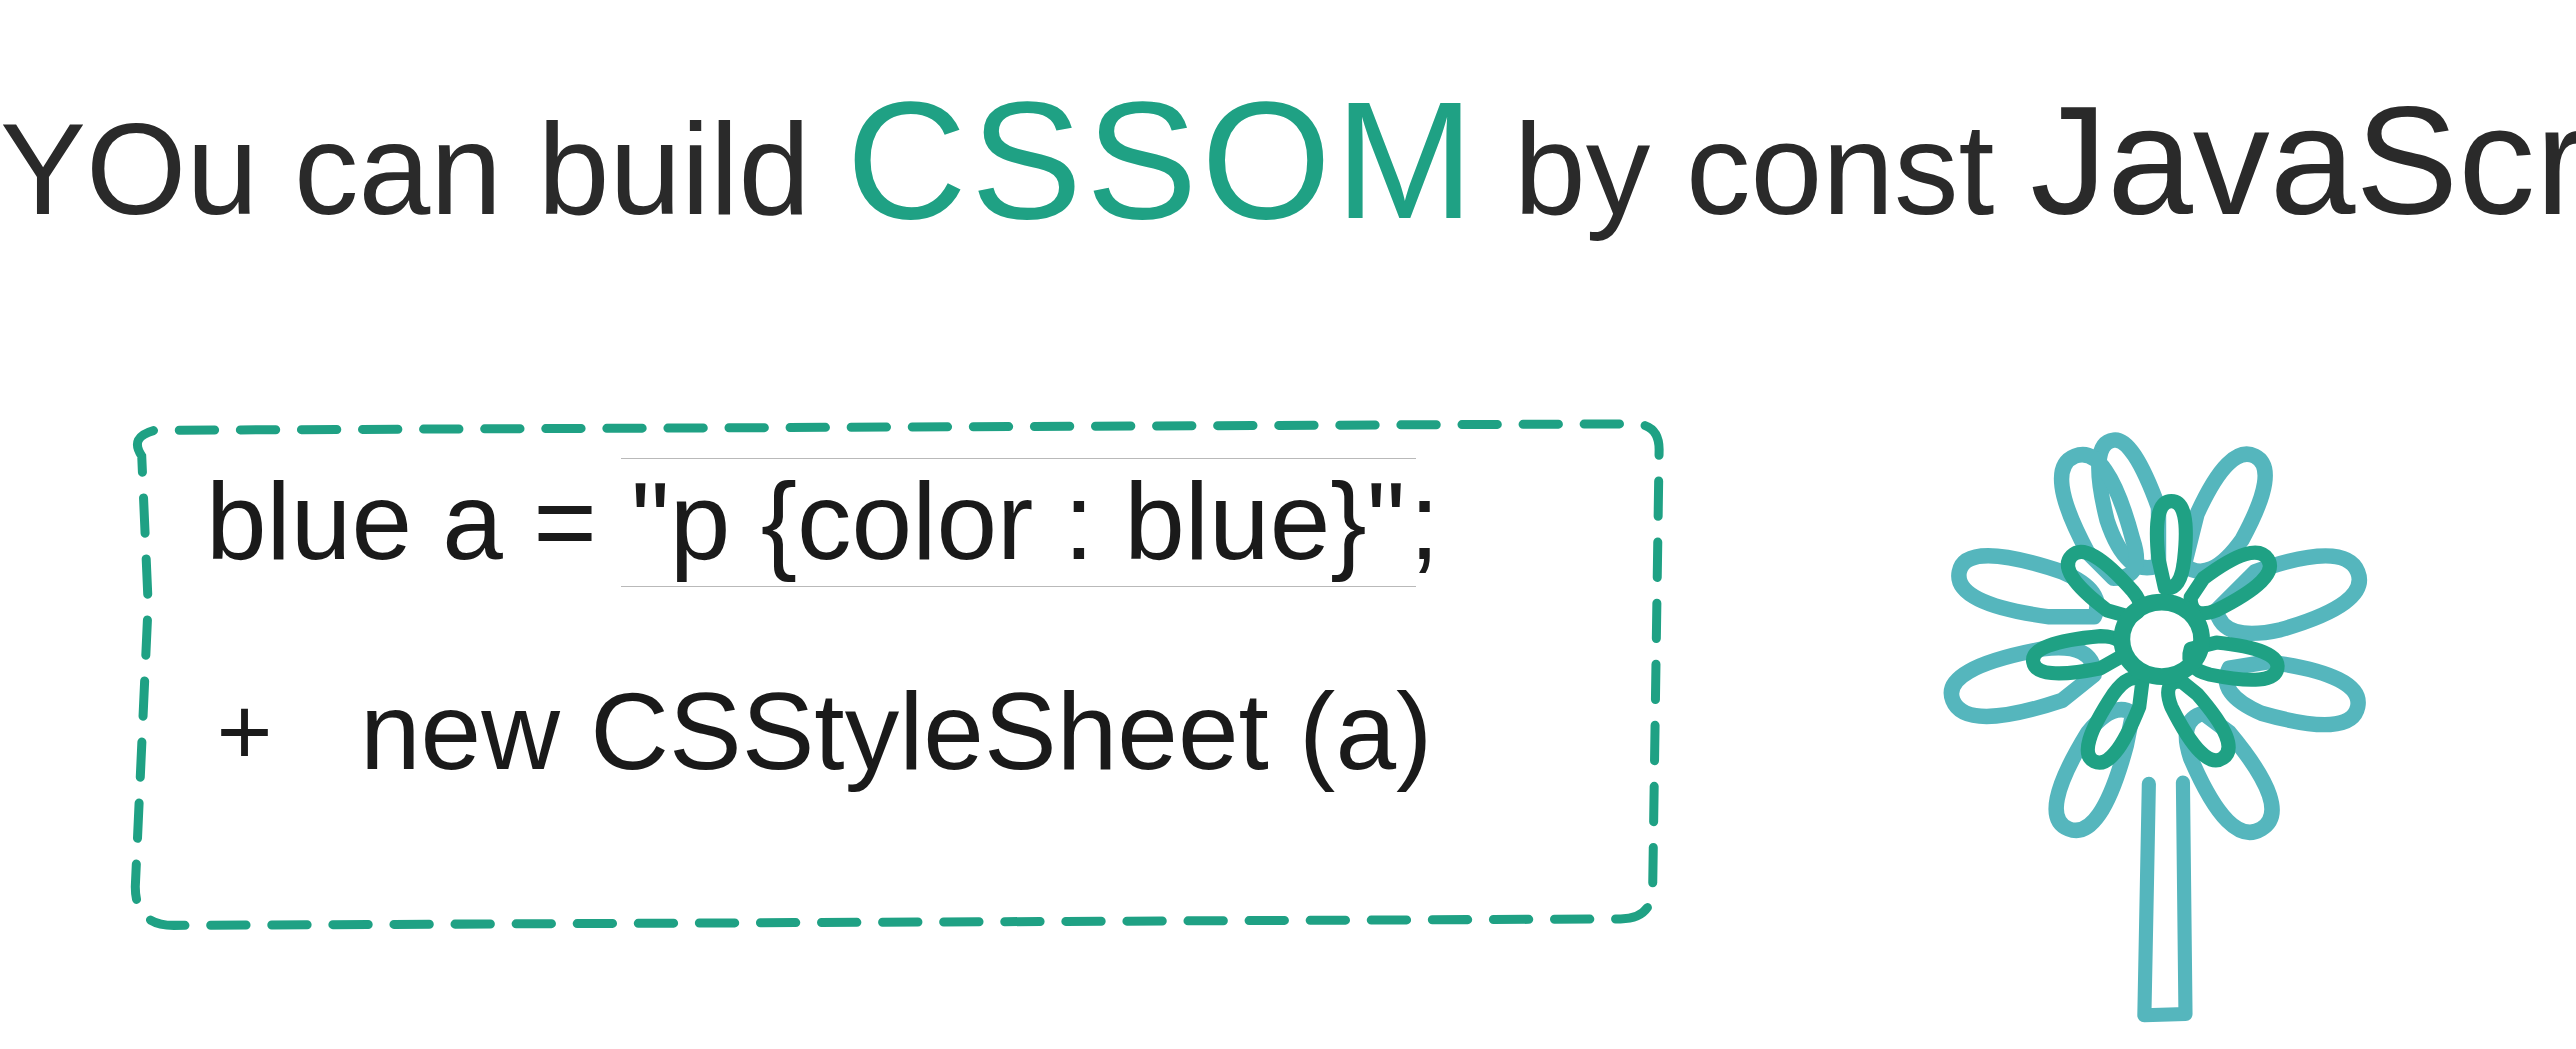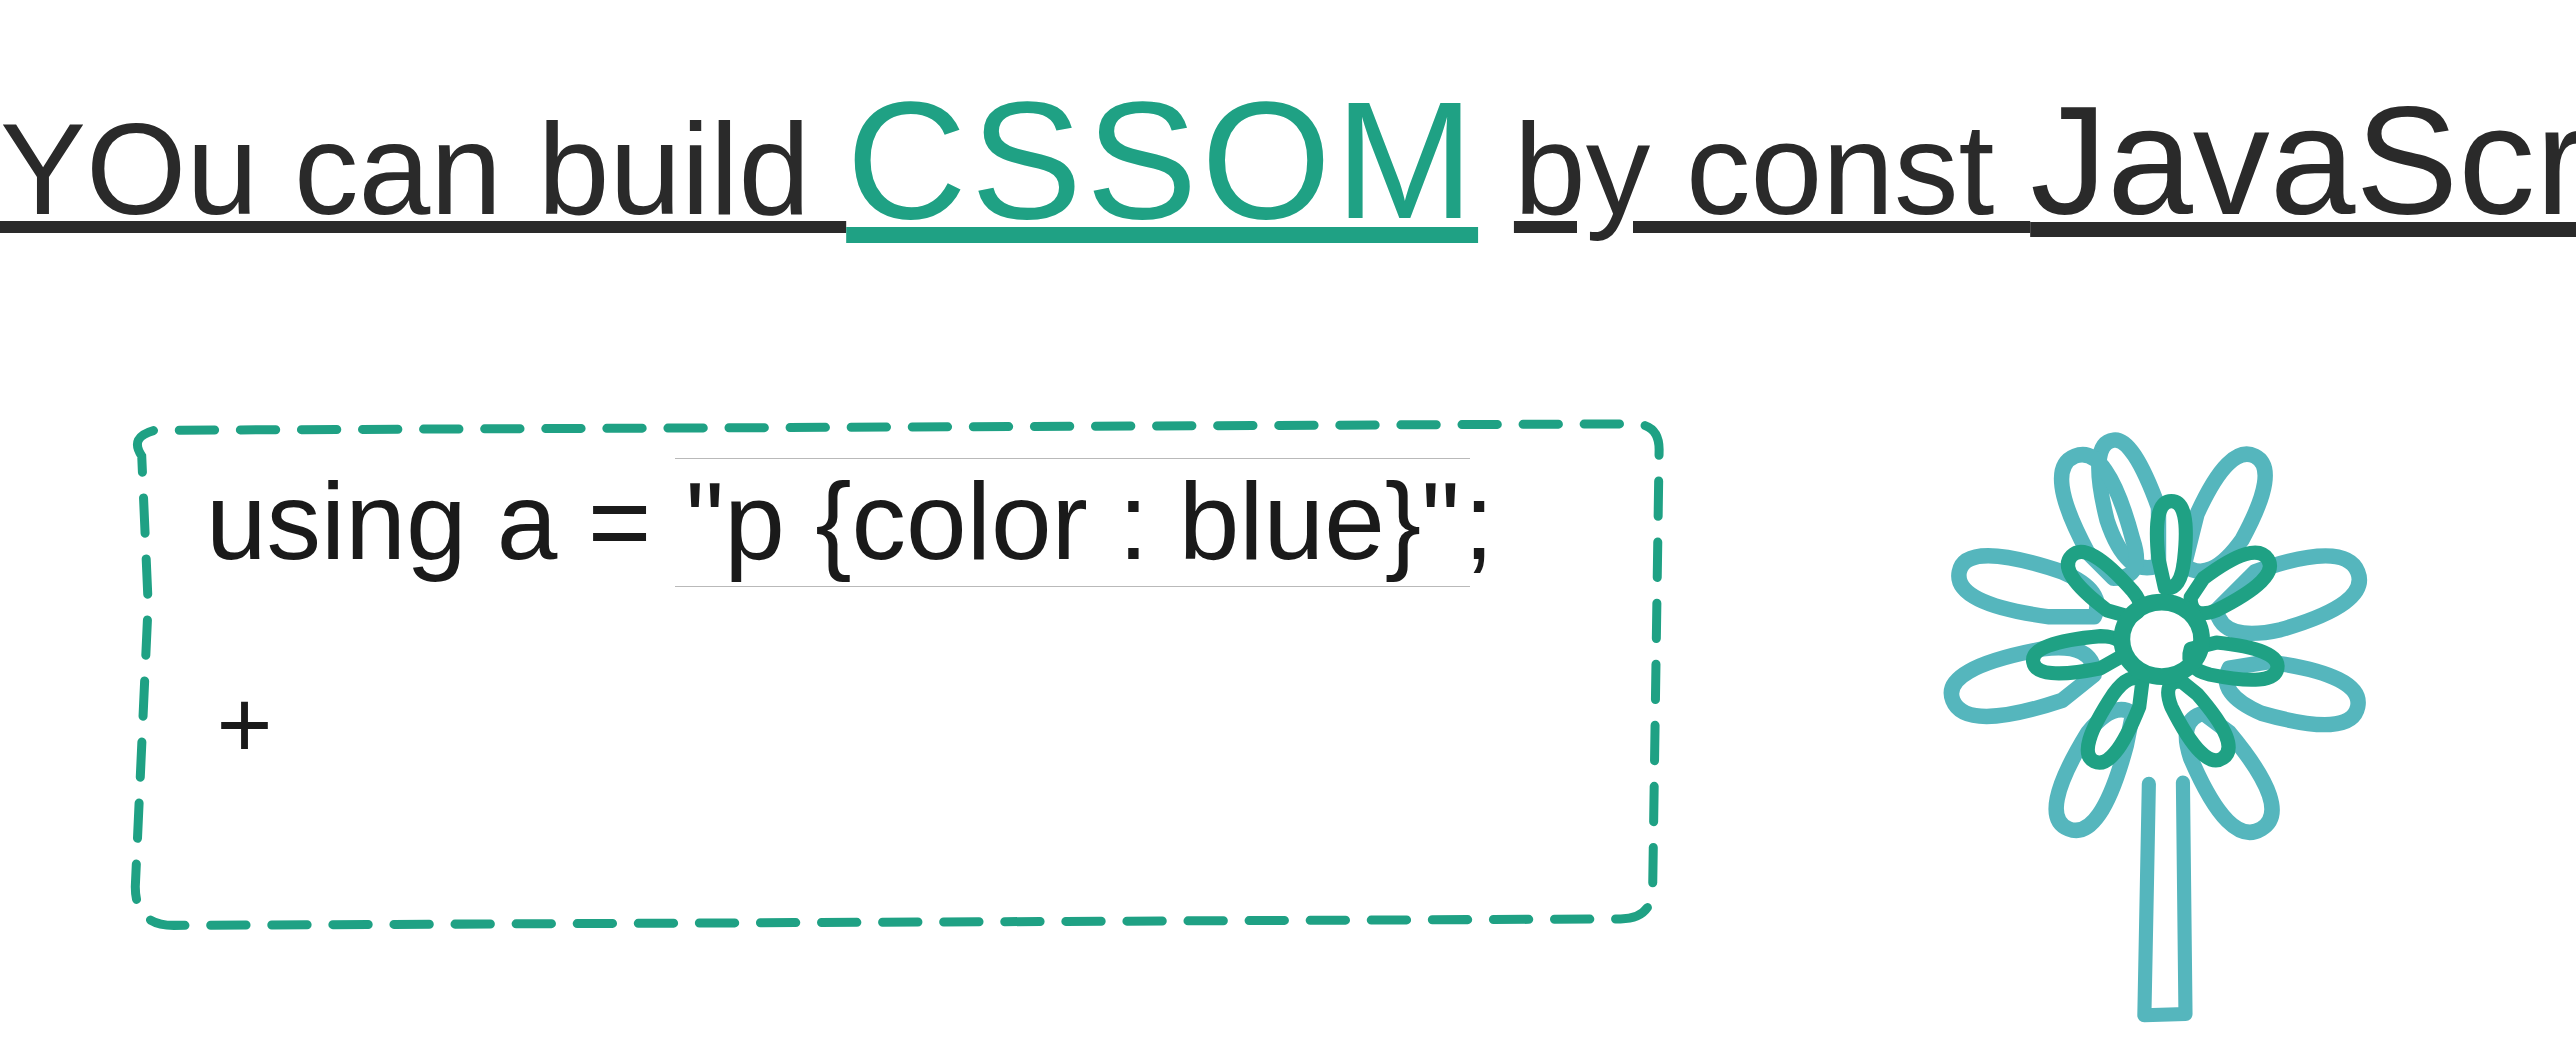--- a/index.html
+++ b/index.html
@@ -17,21 +17,21 @@
   .headline {
     position: absolute;
     top: 77px;
     left: 0;
     width: 2576px;
     text-align: center;
     font-size: 129px;
     line-height: 1;
     white-space: nowrap;
   }
-  .headline span { display: inline; text-decoration: underline; }
+  .headline span { display: inline; }
   .t-normal { color: #2a2a2a; }
   .t-accent { color: #1fa184; font-size: 167px; vertical-align: -3.9px; letter-spacing: 3.9px; margin-top: 20px; }
   .t-big    { color: #2a2a2a; font-size: 154px; }
 
   
   .codebox-wrap {
     position: absolute;
     left: 116px;
     top: 411px;
     width: 1556px;
@@ -105,24 +105,25 @@
                L 2390 740
                Q 2390 790 2340 790
                L 90 800
                Q 30 800 30 740
                L 50 300
                Z" fill="none" stroke="#1fa184" stroke-width="14" stroke-linecap="round" stroke-dasharray="55 40"></path>
     </svg>
 
     <div class="code">
       <div class="code-line1">
-        <span>using a = </span><span class="underline-stack">"p {color : blue}"</span><span>;</span>
+        <span>blue a = </span><span class="underline-stack">"p {color : blue}"</span><span>;</span>
       </div>
       <div class="code-line2">
         <span class="plus">+</span>
+        <span>new CSStyleSheet (a)</span>
       </div>
     </div>
   </div>
 
   <svg class="flower" viewBox="0 0 820 960">
     <g fill="none" stroke-linecap="round" stroke-linejoin="round">
 
       <path d="M 395 560 L 388 920 L 452 918 L 448 558" stroke="#55b6bd" stroke-width="22"></path>
 
       <g stroke="#55b6bd" stroke-width="24">

